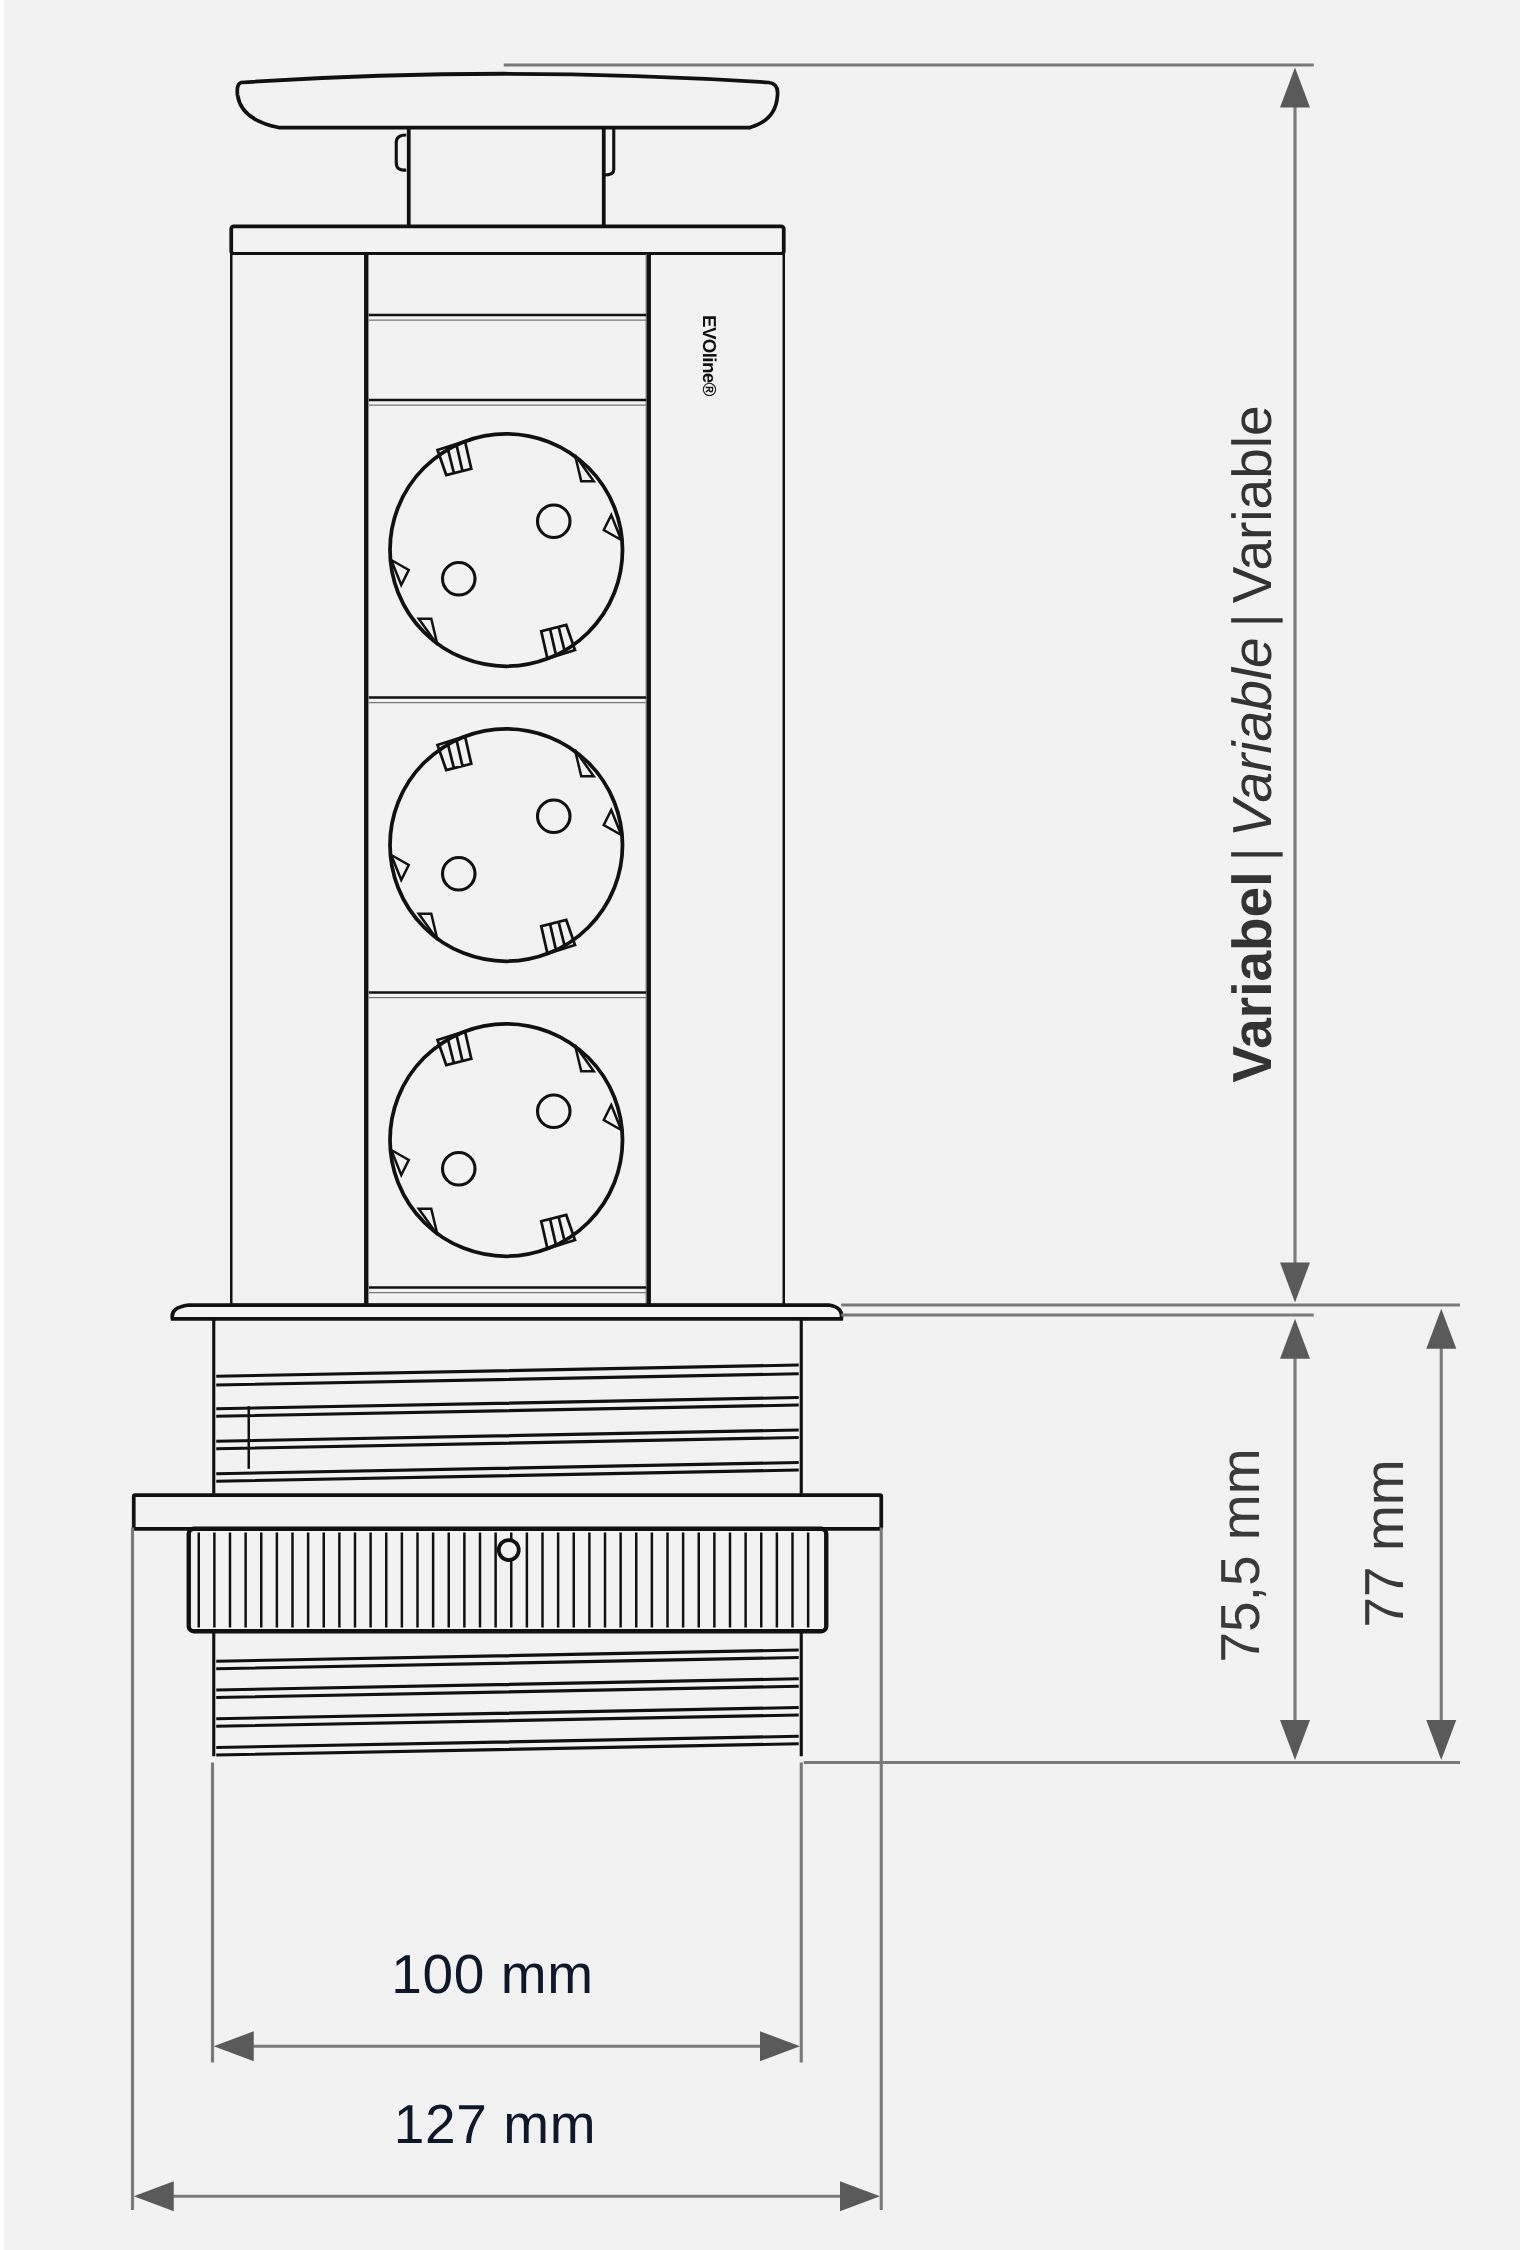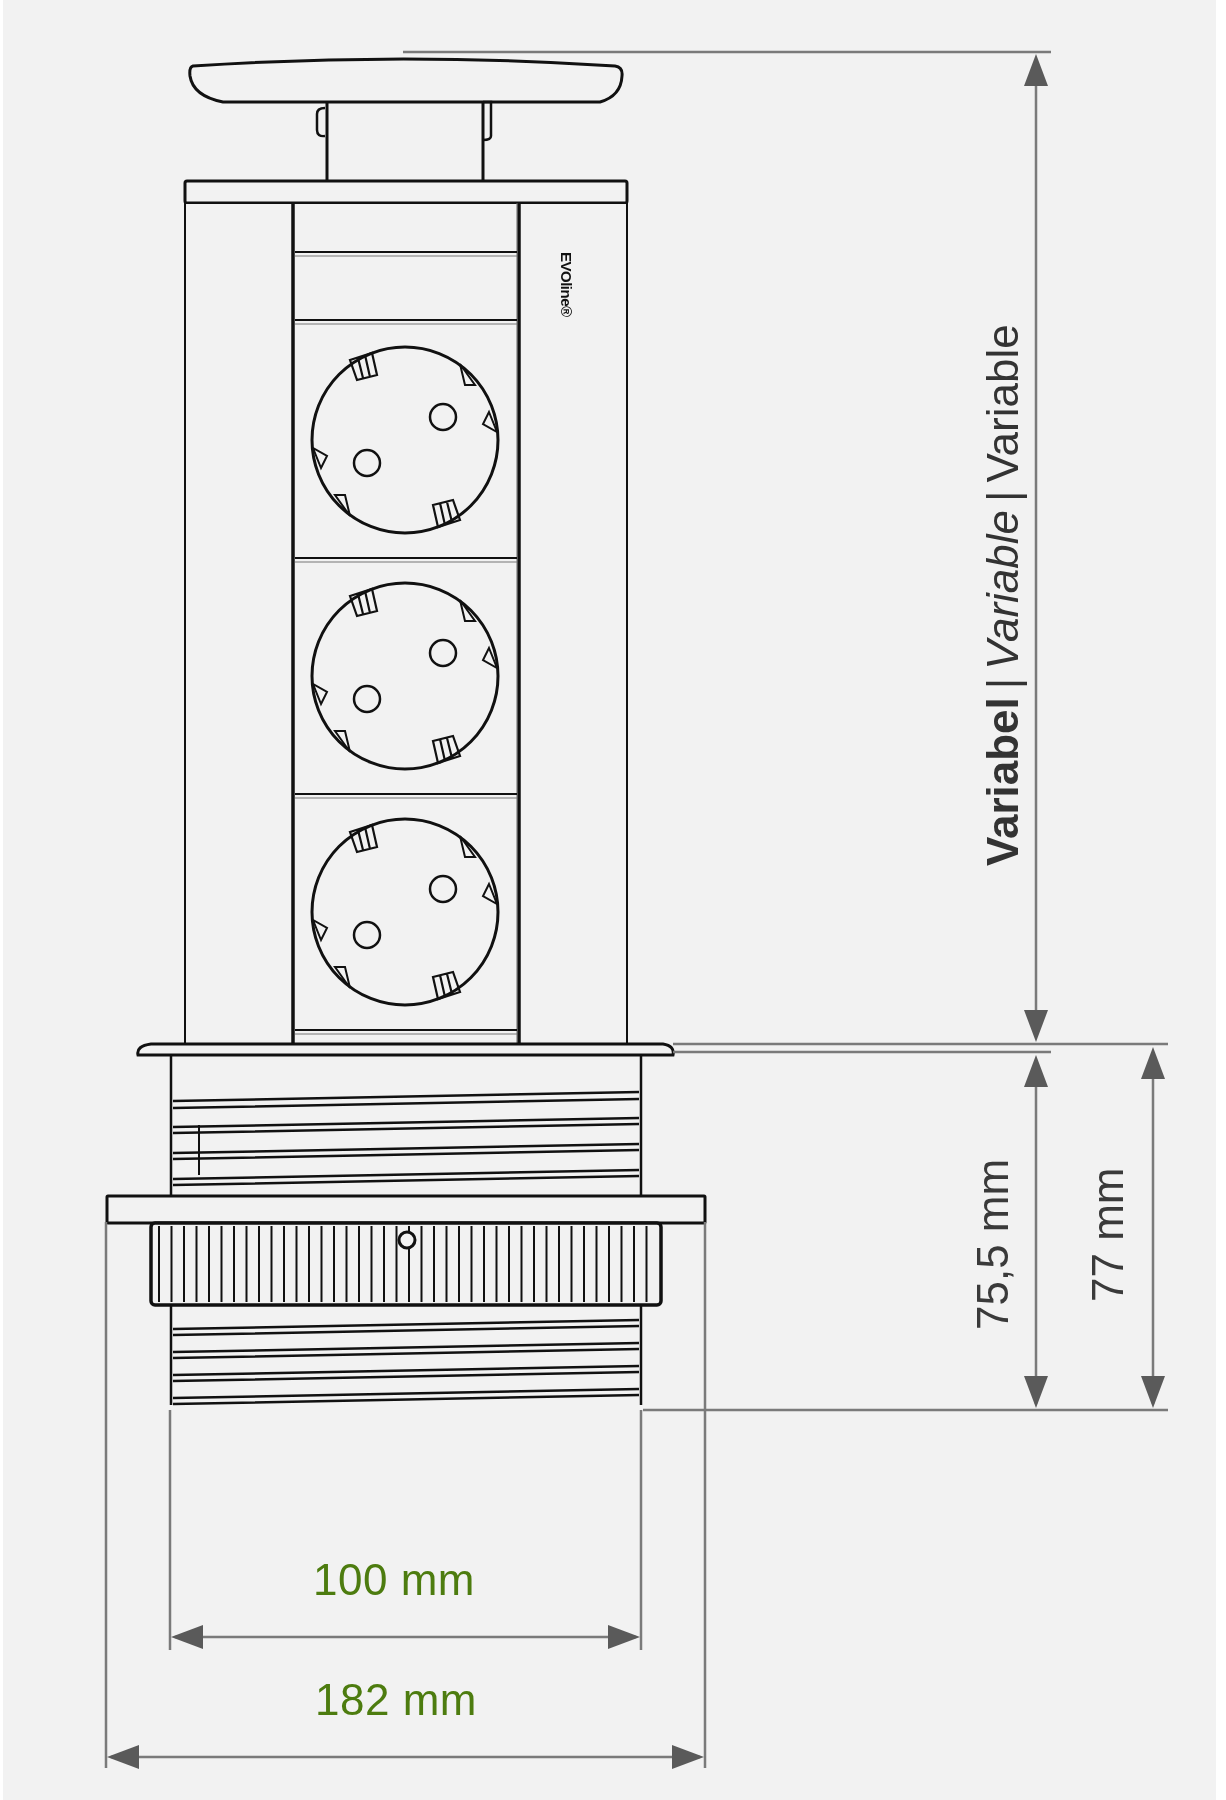--- a/index.html
+++ b/index.html
@@ -6,21 +6,21 @@
   body {
     width: 1226px; height: 1800px; overflow: hidden;
     background: #ffffff;
     font-family: "Liberation Sans", "DejaVu Sans", sans-serif;
   }
   .canvas {
     position: absolute; left: 3px; top: 0; width: 1213px; height: 1800px;
     background: #f2f2f2;
   }
   svg { position: absolute; left: 0; top: 0; }
-  .lbl { position: absolute; color: #4d7c0f; white-space: nowrap; }
+  .lbl { position: absolute; color: #0f172a; white-space: nowrap; }
   .dim-h { font-size: 44px; letter-spacing: 0.5px; }
   .vert {
     position: absolute; transform-origin: 0 0; transform: rotate(-90deg);
     white-space: nowrap; color: #333;
   }
   .vert .b { font-weight: bold; }
   .vert .i { font-style: italic; }
   .vert .sep { margin: 0 8px; }
   .brand {
     position: absolute; left: 572px; top: 252px; transform-origin: 0 0;
@@ -213,15 +213,15 @@
 <div class="vert" style="left:965px; top:1330px; font-size:44px; color:#3a3a3a;">
   <span>75,5 mm</span>
 </div>
 
 <div class="vert" style="left:1080px; top:1302px; font-size:44px; color:#3a3a3a;">
   <span>77 mm</span>
 </div>
 
 <div class="lbl dim-h" style="left:310px; top:1555px;">100 mm</div>
 
-<div class="lbl dim-h" style="left:312px; top:1675px;">182 mm</div>
+<div class="lbl dim-h" style="left:312px; top:1675px;">127 mm</div>
 
 </div>
 
 </body></html>

